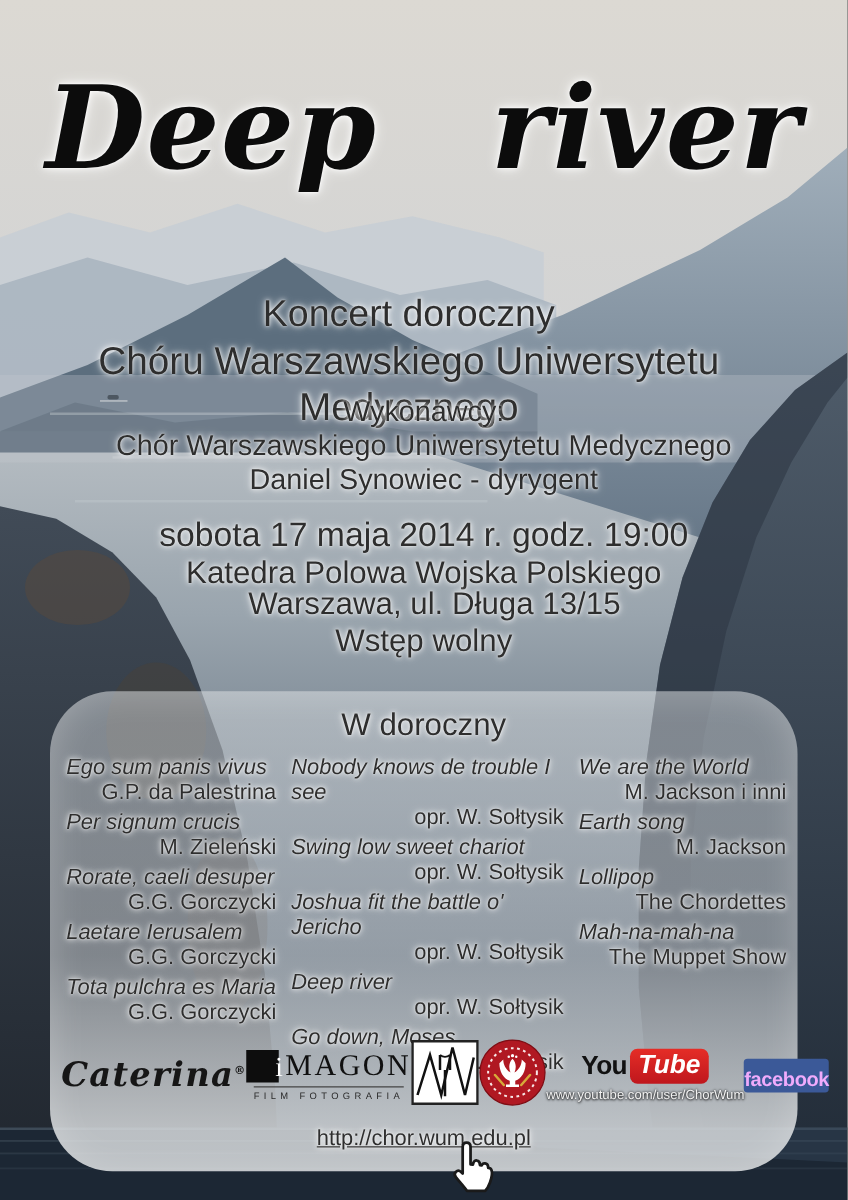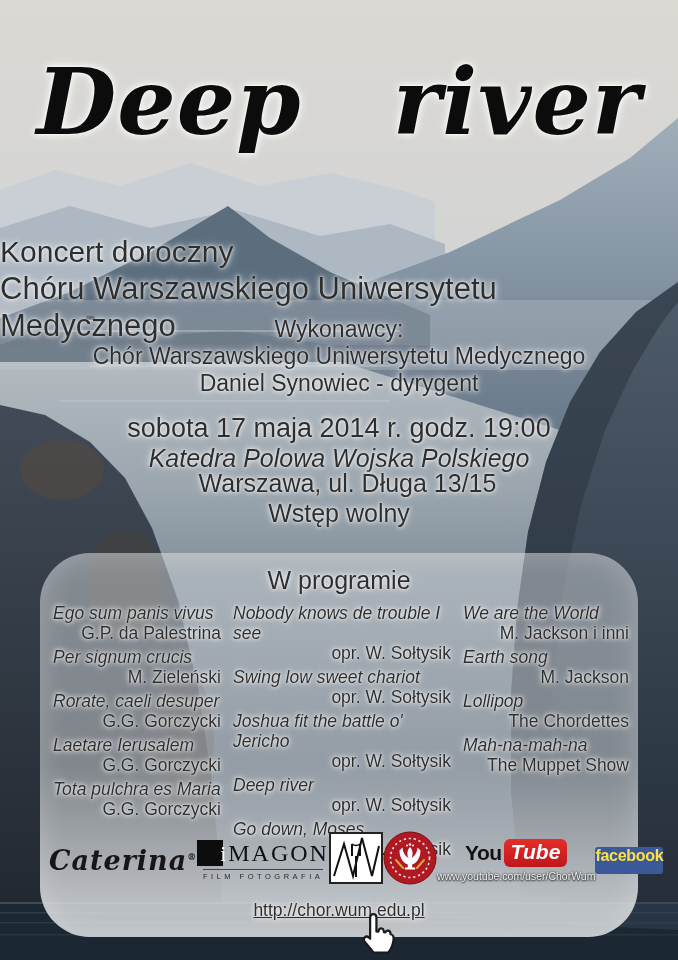--- a/index.html
+++ b/index.html
@@ -13,26 +13,26 @@
   .glow{
     color:#2e2e2e;
     text-shadow:0 0 1px rgba(255,255,255,.95),0 0 4px rgba(255,255,255,.95),0 0 8px rgba(255,255,255,.7);
   }
   .title{
     position:absolute;top:56px;left:0;right:0;text-align:center;
     font-family:"DejaVu Serif",serif;font-style:italic;font-weight:bold;
     font-size:92px;line-height:1;color:#0c0c0c;word-spacing:58px;letter-spacing:1px;
     text-shadow:0 0 2px #fff,0 0 6px rgba(255,255,255,.9),0 0 12px rgba(255,255,255,.7);
   }
-  .header-block{position:absolute;top:233px;left:0;right:24px;text-align:left;line-height:37px;}
+  .header-block{position:absolute;top:233px;left:0;right:24px;text-align:center;line-height:37px;}
   .header-line1{font-size:30px;}
   .header-line2{font-size:31px;}
   .performers{position:absolute;top:316px;left:0;right:0;text-align:center;font-size:23px;line-height:27px;}
   .event-date{position:absolute;top:413px;left:0;right:0;text-align:center;font-size:27px;}
-  .event-venue{position:absolute;top:444px;left:0;right:0;text-align:center;font-size:25px;font-style:italic;}
+  .event-venue{position:absolute;top:444px;left:0;right:0;text-align:center;font-size:25px;}
   .event-address{position:absolute;top:469px;left:17px;right:0;text-align:center;font-size:25px;}
   .event-admission{position:absolute;top:499px;left:0;right:0;text-align:center;font-size:25px;}
 
   .panel{
     position:absolute;left:40px;top:553px;width:598px;height:384px;
     border-radius:50px;
     background:linear-gradient(180deg,rgba(213,217,220,.48) 0%,rgba(213,217,220,.5) 55%,rgba(222,225,227,.82) 92%);
     box-shadow:inset 0 0 30px rgba(255,255,255,.25);
   }
   .program-heading{position:absolute;top:13px;left:0;right:0;text-align:center;font-size:25px;}
@@ -66,22 +66,22 @@
   .yt-top{display:flex;align-items:center;}
   .yt-you{font-size:21px;font-weight:bold;color:#111;letter-spacing:-.5px;}
   .yt-tube{
     margin-left:2px;font-size:21px;font-weight:bold;color:#fff;
     background:linear-gradient(180deg,#e52d27 0%,#bf171d 100%);
     border-radius:6px;padding:1px 7px 3px 7px;font-style:italic;
   }
   .yt-url{font-size:10.5px;color:#f4f4f4;margin-top:3px;text-shadow:0 0 2px rgba(0,0,0,.9),0 1px 2px rgba(0,0,0,.8);white-space:nowrap;}
   .logo-facebook{
     width:78px;height:27px;background:#3b5998;border-radius:3px;
-    display:flex;align-items:flex-start;justify-content:center;
-    color:#fde047;font-weight:bold;font-size:16px;letter-spacing:-.3px;
+    display:flex;align-items:flex-end;justify-content:center;
+    color:#f0abfc;font-weight:bold;font-size:16px;letter-spacing:-.3px;
   }
   .website-row{position:absolute;top:347px;left:0;right:0;text-align:center;}
   .website-link{font-size:17.5px;text-decoration:underline;cursor:pointer;}
   .cursor-hand{position:absolute;left:318px;top:358px;}
 </style>
 </head>
 <body>
 
 <div class="poster">
 
@@ -149,21 +149,21 @@
     <div>Chór Warszawskiego Uniwersytetu Medycznego</div>
     <div>Daniel Synowiec - dyrygent</div>
   </div>
 
   <div class="event-date glow">sobota 17 maja 2014 r. godz. 19:00</div>
   <div class="event-venue glow">Katedra Polowa Wojska Polskiego</div>
   <div class="event-address glow">Warszawa, ul. Długa 13/15</div>
   <div class="event-admission glow">Wstęp wolny</div>
 
   <div class="panel">
-    <div class="program-heading glow">W programie</div>
+    <div class="program-heading glow">W doroczny</div>
 
     <div class="program-grid">
       <div class="pcol pcol1">
         <div class="entry">
           <div class="entry-title glow">Ego sum panis vivus</div>
           <div class="entry-composer glow">G.P. da Palestrina</div>
         </div>
         <div class="entry">
           <div class="entry-title glow">Per signum crucis</div>
           <div class="entry-composer glow">M. Zieleński</div>

